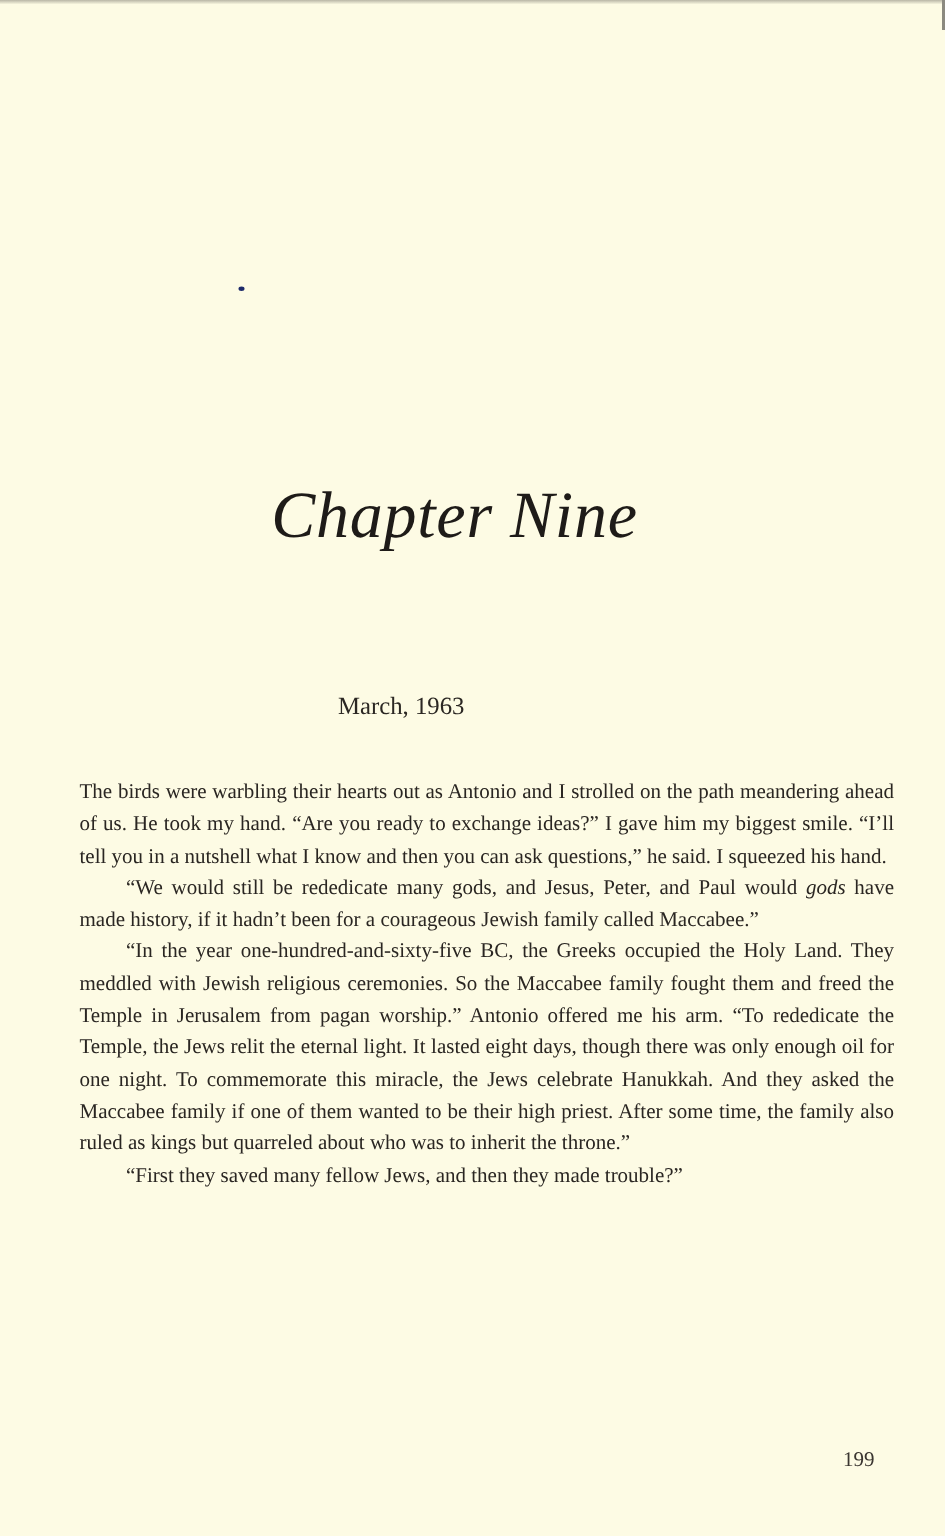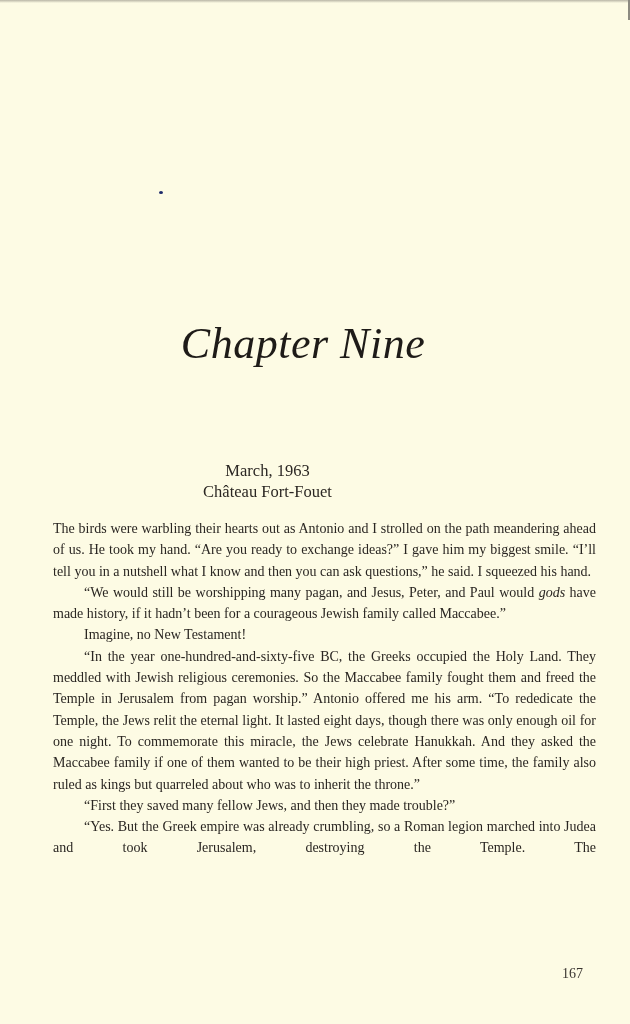--- a/index.html
+++ b/index.html
@@ -46,25 +46,22 @@
 <div class="top-edge"></div>
 <div class="right-edge"></div>
 <div class="speck"></div>
 
 <div class="chapter-title">
   <span>Chapter Nine</span>
 </div>
 
 <div class="subtitle">
   <div>March, 1963</div>
-  <div>Château Fort-Fouet</div>
 </div>
 
 <div class="body-text">
   <p class="first">The birds were warbling their hearts out as Antonio and I strolled on the path meandering ahead of us. He took my hand. “Are you ready to exchange ideas?” I gave him my biggest smile. “I’ll tell you in a nutshell what I know and then you can ask questions,” he said. I squeezed his hand.</p>
-  <p><span>“We would still be worshipping many pagan, and Jesus, Peter, and Paul would </span><em>gods</em><span> have made history, if it hadn’t been for a courageous Jewish family called Maccabee.”</span></p>
-  <p>Imagine, no New Testament!</p>
+  <p><span>“We would still be rededicate many gods, and Jesus, Peter, and Paul would </span><em>gods</em><span> have made history, if it hadn’t been for a courageous Jewish family called Maccabee.”</span></p>
   <p>“In the year one-hundred-and-sixty-five BC, the Greeks occupied the Holy Land. They meddled with Jewish religious ceremonies. So the Maccabee family fought them and freed the Temple in Jerusalem from pagan worship.” Antonio offered me his arm. “To rededicate the Temple, the Jews relit the eternal light. It lasted eight days, though there was only enough oil for one night. To commemorate this miracle, the Jews celebrate Hanukkah. And they asked the Maccabee family if one of them wanted to be their high priest. After some time, the family also ruled as kings but quarreled about who was to inherit the throne.”</p>
   <p>“First they saved many fellow Jews, and then they made trouble?”</p>
-  <p class="last">“Yes. But the Greek empire was already crumbling, so a Roman legion marched into Judea and took Jerusalem, destroying the Temple. The</p>
 </div>
 
-<div class="page-number">167</div>
+<div class="page-number">199</div>
 
 </body></html>

